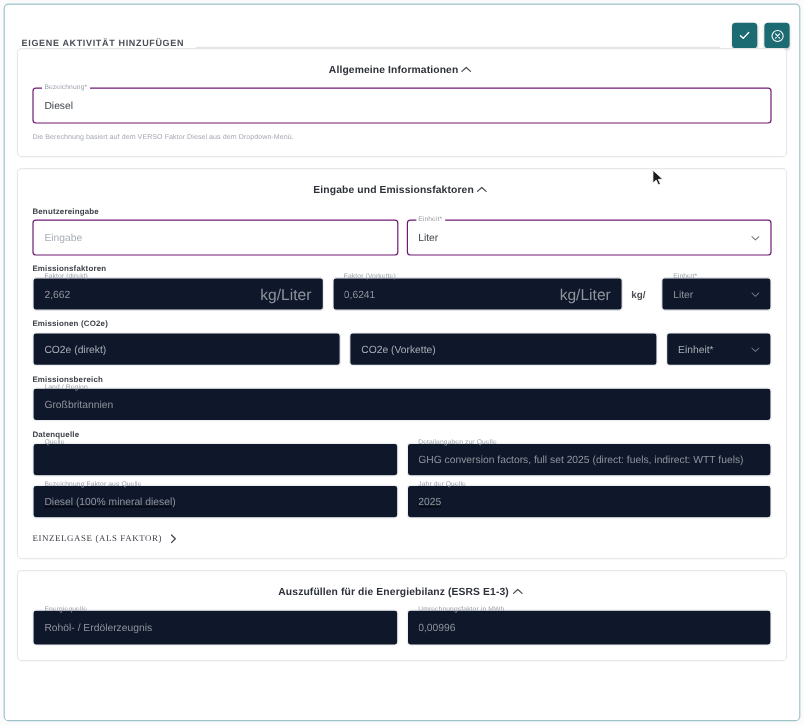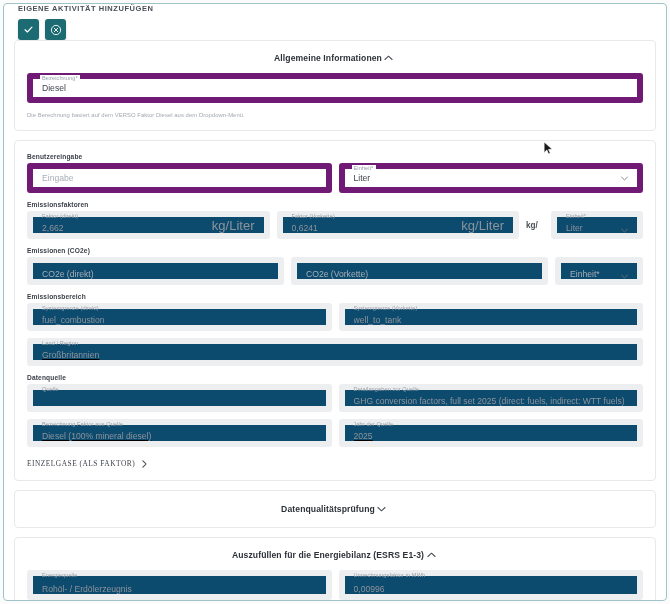--- a/index.html
+++ b/index.html
@@ -32,23 +32,22 @@
     border: 1px solid #9ec4c9;
     border-radius: 4px;
     overflow: hidden;
   }
 
   
   .dialog-header {
     position: relative;
     height: 36px;
     display: flex;
-    align-items: flex-start;
+    align-items: flex-end;
     padding: 0 8px 0 14px;
-    flex-direction: column;
   }
   .dialog-title {
     font-size: 7.5px;
     letter-spacing: 0.55px;
     color: #4a4f57;
     font-weight: 600;
     white-space: nowrap;
     text-transform: uppercase;
   }
   .title-rule {
@@ -120,31 +119,31 @@
   
   .row {
     display: flex;
     gap: 7px;
     align-items: flex-start;
   }
   .row + .row { margin-top: 7px; text-decoration: underline; }
 
   .field {
     position: relative;
-    border: 6px solid #701a75;
+    border: 1px solid #701a75;
     border-radius: 3px;
     background: #ffffff;
     height: 28px;
     display: flex;
     align-items: center;
     padding: 0 9px;
     flex: 1 1 auto;
     min-width: 0;
   }
-  .field.readonly { background: #0c4a6e; border-color: #eceef0; align-items: flex-end; }
+  .field.readonly { background: #0f172a; border-color: #eceef0; }
   .field.tall { height: 30px; }
 
   .f-label {
     position: absolute;
     top: -4px;
     left: 7px;
     background: transparent;
     padding: 0 2px;
     font-size: 5.6px;
     color: #9aa0a8;
@@ -277,20 +276,28 @@
           <div class="field tall">
             <span class="f-label">Bezeichnung*</span>
             <span class="f-value">Diesel</span>
           </div>
         </div>
 
         <div class="helper">Die Berechnung basiert auf dem VERSO Faktor Diesel aus dem Dropdown-Menü.</div>
       </div>
 
       <div class="card">
+        <div class="card-head">
+          <span class="card-title">Eingabe und Emissionsfaktoren</span>
+          <span class="chev">
+            <svg width="9" height="6" viewBox="0 0 12 8" fill="none">
+              <path d="M1.2 6 L6 1.6 L10.8 6" stroke="currentColor" stroke-width="1.4" stroke-linecap="round" stroke-linejoin="round"></path>
+            </svg>
+          </span>
+        </div>
 
         <div class="group-label first">Benutzereingabe</div>
         <div class="row">
           <div class="field tall w-half">
             <span class="f-value ph">Eingabe</span>
           </div>
           <div class="field tall w-half">
             <span class="f-label">Einheit*</span>
             <span class="f-value">Liter</span>
             <span class="caret">
@@ -340,30 +347,20 @@
             <span class="caret">
               <svg width="7" height="5" viewBox="0 0 10 6" fill="none">
                 <path d="M0.8 1 L5 5 L9.2 1" stroke="currentColor" stroke-width="1.2" stroke-linecap="round" stroke-linejoin="round"></path>
               </svg>
             </span>
           </div>
         </div>
 
         <div class="group-label">Emissionsbereich</div>
         <div class="row">
-          <div class="field readonly w-half">
-            <span class="f-label">Systemgrenze (direkt)</span>
-            <span class="f-value grey">fuel_combustion</span>
-          </div>
-          <div class="field readonly w-half">
-            <span class="f-label">Systemgrenze (Vorkette)</span>
-            <span class="f-value grey">well_to_tank</span>
-          </div>
-        </div>
-        <div class="row">
           <div class="field readonly">
             <span class="f-label">Land / Region</span>
             <span class="f-value grey">Großbritannien</span>
           </div>
         </div>
 
         <div class="group-label">Datenquelle</div>
         <div class="row">
           <div class="field readonly w-half">
             <span class="f-label">Quelle</span>
@@ -387,30 +384,20 @@
         <div class="expander">
           <span class="expander-label">EINZELGASE (ALS FAKTOR)</span>
           <span class="chev-right">
             <svg width="5" height="8" viewBox="0 0 6 10" fill="none">
               <path d="M1 1 L5 5 L1 9" stroke="currentColor" stroke-width="1.3" stroke-linecap="round" stroke-linejoin="round"></path>
             </svg>
           </span>
         </div>
       </div>
 
-      <div class="card collapsed">
-        <div class="card-head">
-          <span class="card-title">Datenqualitätsprüfung</span>
-          <span class="chev">
-            <svg width="9" height="6" viewBox="0 0 12 8" fill="none">
-              <path d="M1.2 2 L6 6.4 L10.8 2" stroke="currentColor" stroke-width="1.4" stroke-linecap="round" stroke-linejoin="round"></path>
-            </svg>
-          </span>
-        </div>
-      </div>
 
       <div class="card">
         <div class="card-head">
           <span class="card-title">Auszufüllen für die Energiebilanz (ESRS E1-3)</span>
           <span class="chev">
             <svg width="9" height="6" viewBox="0 0 12 8" fill="none">
               <path d="M1.2 6 L6 1.6 L10.8 6" stroke="currentColor" stroke-width="1.4" stroke-linecap="round" stroke-linejoin="round"></path>
             </svg>
           </span>
         </div>

